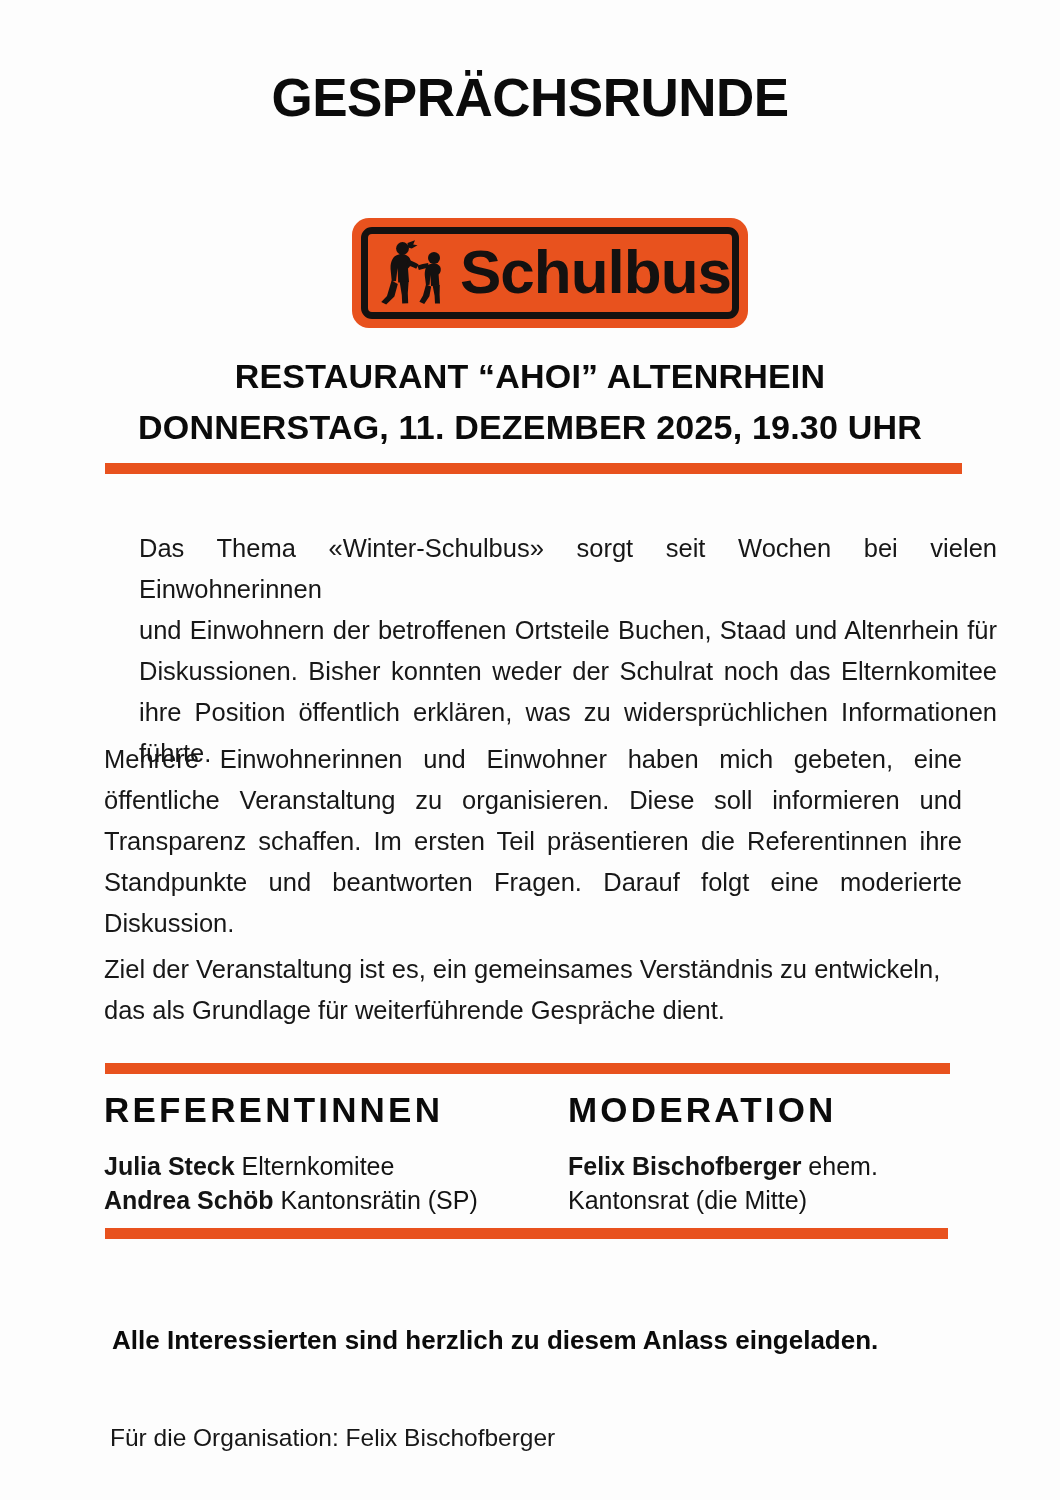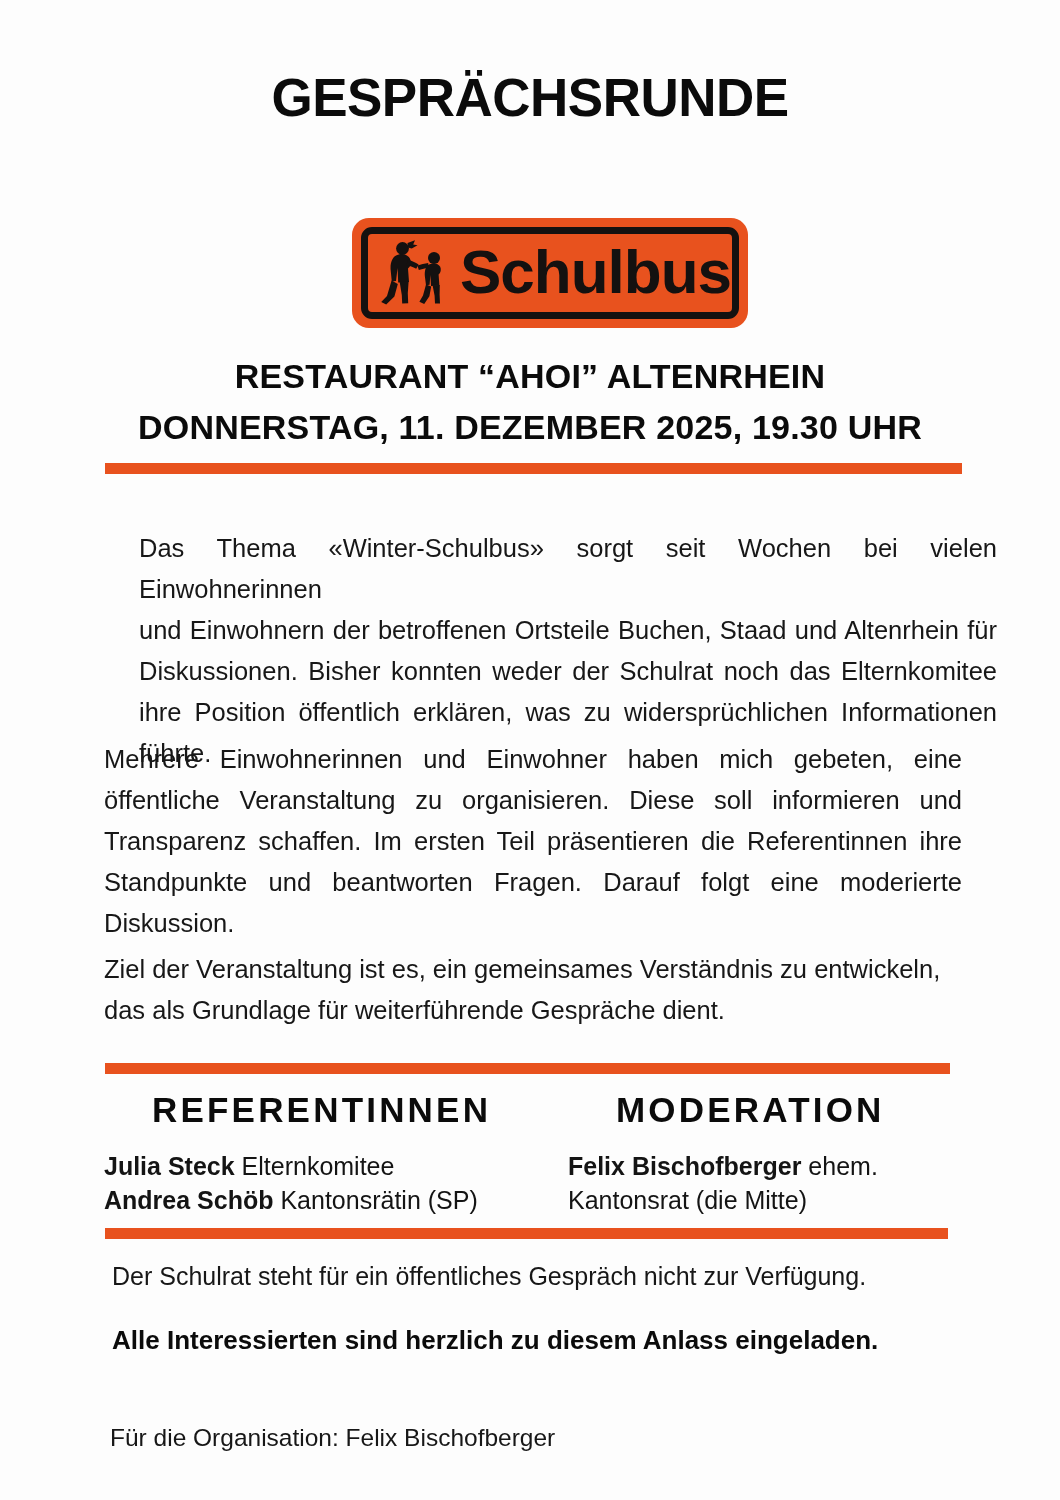--- a/index.html
+++ b/index.html
@@ -140,21 +140,20 @@
     text-align-last: justify;
   }
 
   
   .col-heading {
     position: absolute;
     font-size: 35px;
     font-weight: 800;
     letter-spacing: 3.2px;
     color: #0b0b0b;
-    margin-left: 48px;
   }
   .heading-ref { left: 104px; top: 1090px; }
   .heading-mod { left: 568px; top: 1090px; }
 
   .person-line {
     position: absolute;
     font-size: 25px;
     line-height: 33px;
     color: #141414;
     white-space: nowrap;
@@ -272,17 +271,16 @@
     <b>Andrea Schöb</b><span> Kantonsrätin  (SP)</span>
   </div>
 
   <div class="person-line mod-1">
     <b>Felix Bischofberger</b><span> ehem.</span>
   </div>
   <div class="person-line mod-2">Kantonsrat (die Mitte)</div>
 
   <div class="divider divider-bottom"></div>
 
-  <div class="footer-note">Der Schulrat steht für ein öffentliches Gespräch nicht zur Verfügung.</div>
   <div class="footer-invite">Alle Interessierten sind herzlich zu diesem Anlass eingeladen.</div>
   <div class="footer-org">Für die Organisation: Felix Bischofberger</div>
 
 </div>
 
 </body></html>

